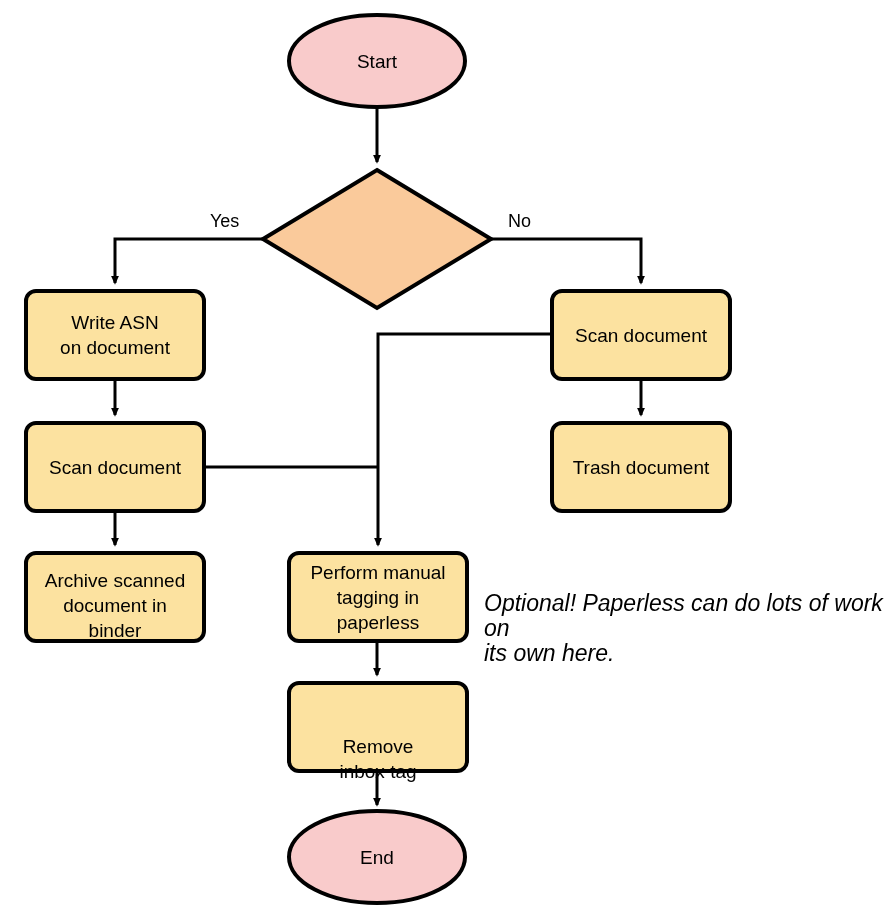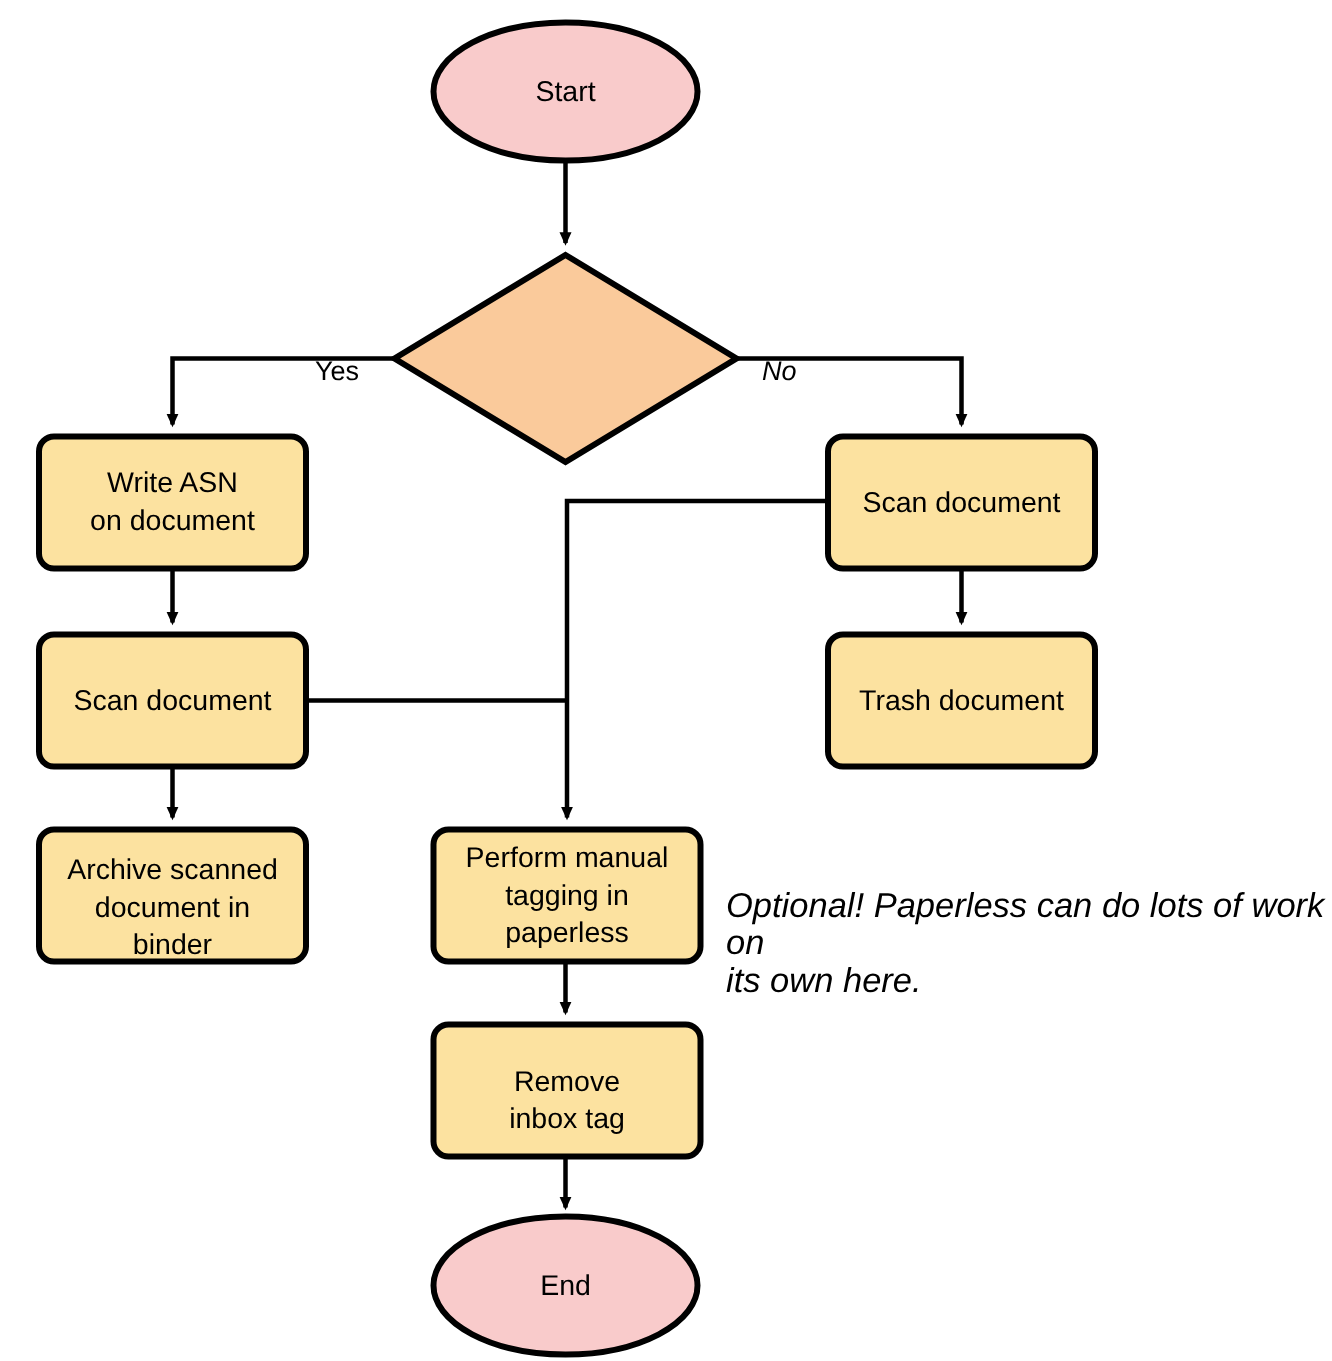--- a/index.html
+++ b/index.html
@@ -39,21 +39,20 @@
     white-space: pre-line;
     pointer-events: none;
   }
   .edge-label {
     position: absolute;
     color: #000000;
     font-family: "Liberation Sans", sans-serif;
     font-size: 18px;
     line-height: 21px;
     white-space: pre;
-    margin-top: 26px;
   }
   .note-text {
     position: absolute;
     color: #000000;
     font-family: "Liberation Sans", sans-serif;
     font-style: italic;
     font-size: 23px;
     line-height: 25px;
     white-space: pre-line;
   }
@@ -124,25 +123,25 @@
 binder</div>
 
   <div class="node-label" style="left:552px; top:423px; width:178px; height:88px; top:291px;">Scan document</div>
 
   <div class="node-label" style="left:552px; top:423px; width:178px; height:88px;">Trash document</div>
 
   <div class="node-label" style="left:289px; top:553px; width:178px; height:88px;">Perform manual
 tagging in
 paperless</div>
 
-  <div class="node-label" style="left:289px; top:690px; width:178px; height:88px;text-align:center;">Remove
+  <div class="node-label" style="left:289px; top:715px; width:178px; height:88px;text-align:center;">Remove
 inbox tag</div>
 
   <div class="node-label" style="left:289px; top:811px; width:176px; height:92px;">End</div>
 
   <div class="edge-label" style="left:210px; top:211px;">Yes</div>
 
-  <div class="edge-label" style="left:508px; top:211px;font-style:italic;">No</div>
+  <div class="edge-label" style="left:508px; top:211px;">No</div>
 
   <div class="note-text" style="left:484px; top:591px; width:404px;">Optional! Paperless can do lots of work on
 its own here.</div>
 
 </div>
 
 </body></html>

